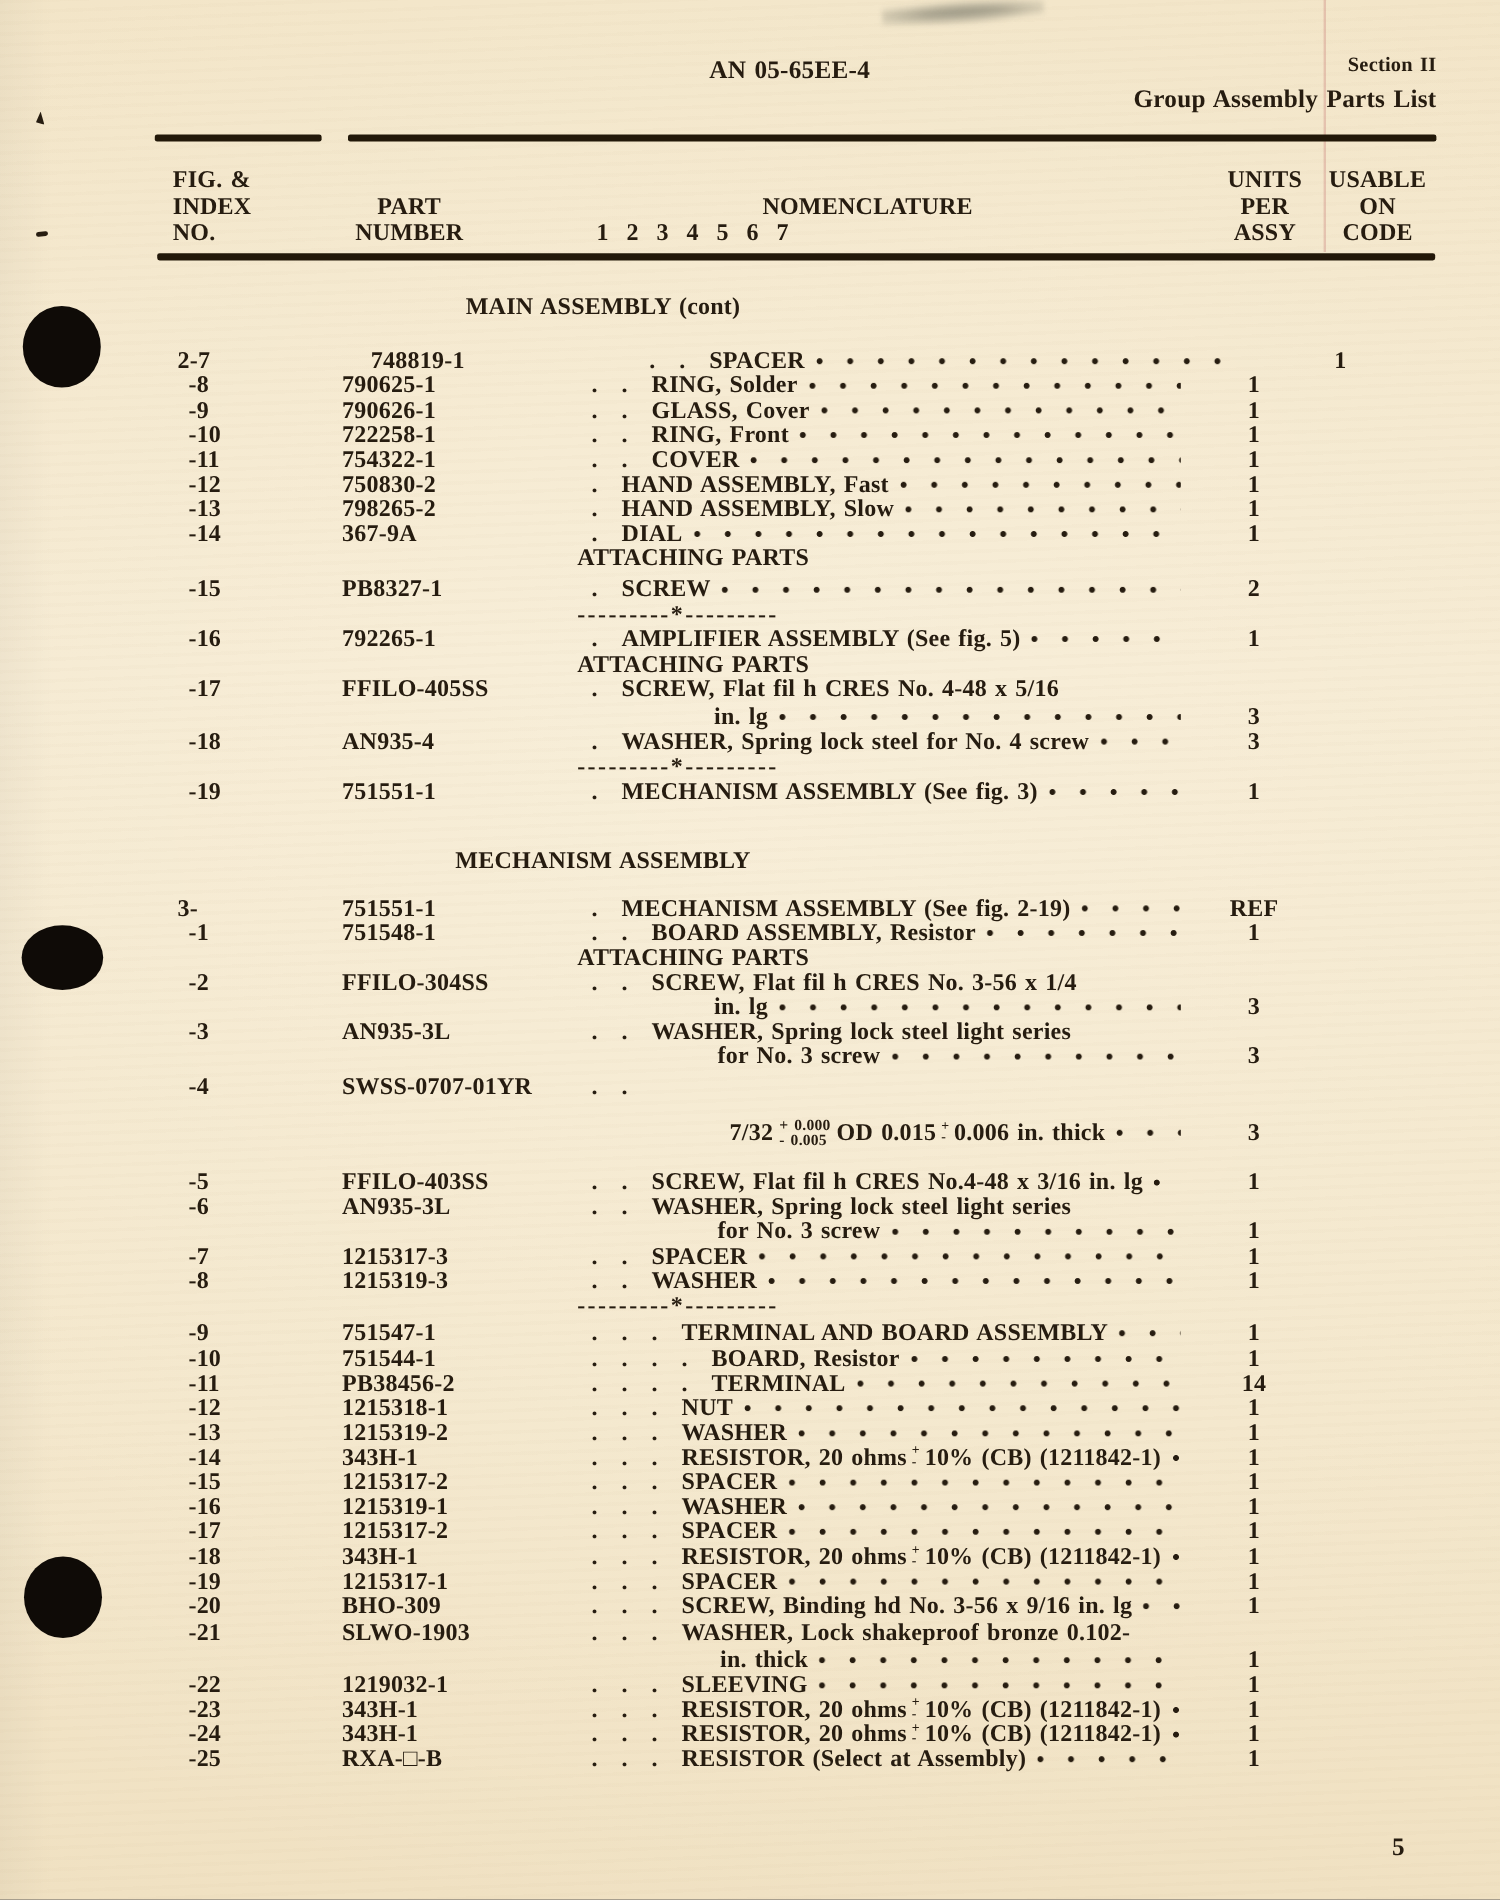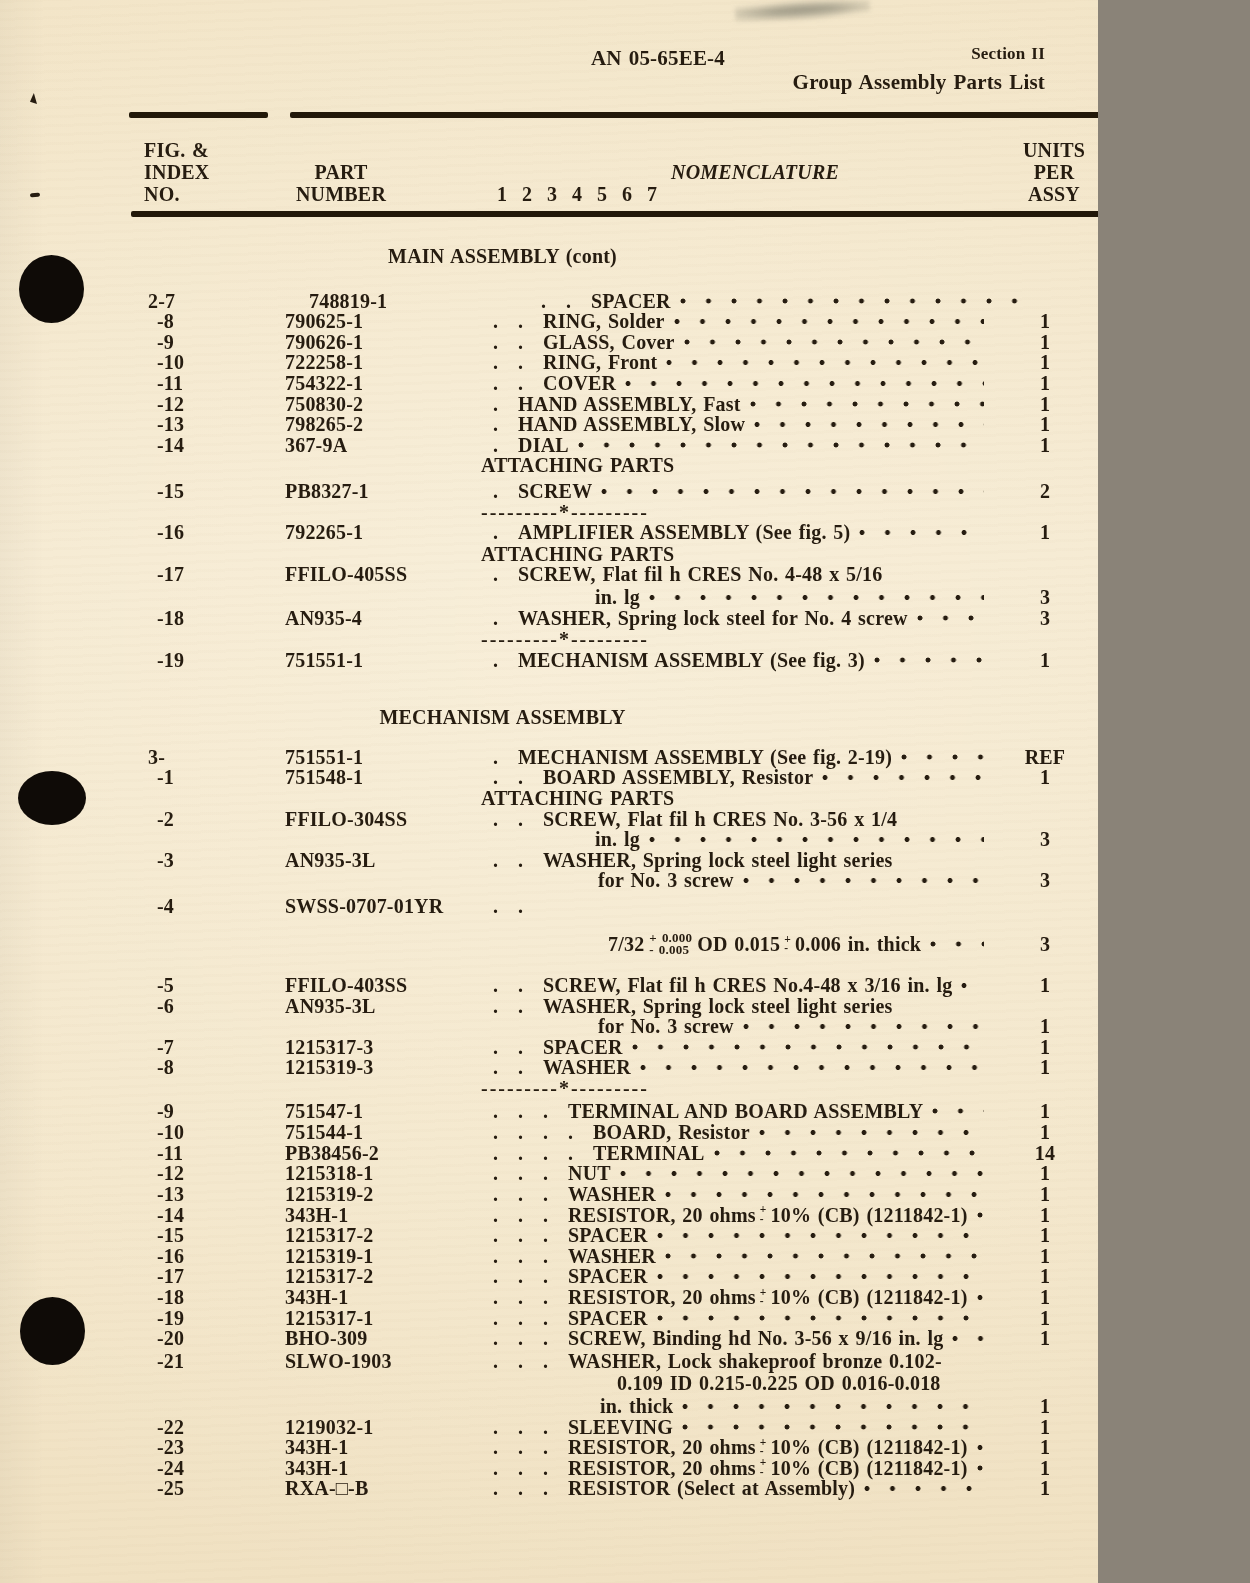--- a/index.html
+++ b/index.html
@@ -1,19 +1,19 @@
 <!DOCTYPE html>
 <html style="--ink: #261c10; --paper: #f3e6ca;"><head>
 <meta charset="utf-8">
 <style>
   :root{ --ink:#261c10; --paper:#f3e6ca; }
   *{margin:0;padding:0;box-sizing:border-box;}
   html,body{background:#8a8378;}
   .page{
-    position:relative;width:1098px;height:1583px;overflow:hidden;
+    position:relative;width:1250px;height:1583px;overflow:hidden;
     font-family:"Liberation Serif","DejaVu Serif",serif;
     font-weight:700;color:var(--ink);
     letter-spacing:.2px;word-spacing:1.5px;
     background:
       repeating-linear-gradient(178deg, rgba(150,120,80,.02) 0 3px, transparent 3px 9px),
       linear-gradient(90deg, rgba(0,0,0,.03), rgba(0,0,0,0) 45px),
       radial-gradient(120% 90% at 50% 40%, rgba(255,252,240,.28), transparent 70%),
       linear-gradient(180deg,#f2e4c6,#f5e9d0 35%,#f3e6ca 75%,#f0e1c2);
     padding-left: 20px;
   }
@@ -23,21 +23,21 @@
   .hdr-sec{right:53px;top:44px;font-size:17px;text-align:right;}
   .hdr-sub{right:53px;top:70px;font-size:21px;text-align:right;}
   .rl{position:absolute;background:#221809;height:6px;border-radius:2px;}
   .rl.r1a{left:129px;top:112px;width:139px;}
   .rl.r1b{left:290px;top:112px;width:907px;}
   .rl.r2{left:131px;top:211px;width:1065px;}
   .colh{font-size:20px;line-height:22px;}
   .colh div{white-space:nowrap;}
   .ch-fig{left:144px;top:139px;}
   .ch-part{left:285px;top:161px;width:112px;text-align:center;}
-  .ch-nom{left:610px;top:161px;width:290px;text-align:center;font-style:italic;}
+  .ch-nom{left:578px;top:161px;width:290px;text-align:center;}
   .ch-units{left:998px;top:139px;width:112px;text-align:center;}
   .ch-code{left:1093px;top:139px;width:110px;text-align:center;}
   .digits{left:497px;top:183px;font-size:20px;line-height:22px;display:flex;}
   .digits span{display:inline-block;width:25px;}
   .pageno{left:1160px;top:1527px;font-size:21px;}
   
   .hole{position:absolute;background:#0f0b07;border-radius:50%;}
   .h1{left:19px;top:255px;width:65px;height:68px;}
   .h2{left:18px;top:771px;width:68px;height:54px;}
   .h3{left:20px;top:1297px;width:65px;height:68px;}
@@ -724,29 +724,20 @@
             <span class="d">.</span>
           </span>
           <span class="ntx"><span class="tseg">WASHER, Lock shakeproof bronze 0.102-</span></span>
         </div>
         <div class="cun"></div>
         <div class="cco"></div>
       </div>
       <div class="trow" style="margin-top: 2px;">
         <div class="cix"></div>
         <div class="cpn"></div>
-        <div class="cnm" style="padding-left: 127px;">
-          <span class="ntx"><span class="tseg">0.109 ID 0.215-0.225 OD 0.016-0.018</span></span>
-        </div>
-        <div class="cun"></div>
-        <div class="cco"></div>
-      </div>
-      <div class="trow" style="margin-top: 2px;">
-        <div class="cix"></div>
-        <div class="cpn"></div>
         <div class="cnm" style="padding-left: 110px;">
           <span class="ntx"><span class="tseg">in. thick</span></span>
           <span class="ld"></span>
         </div>
         <div class="cun">1</div>
         <div class="cco"></div>
       </div>
       <div class="trow">
         <div class="cix neg">-22</div>
         <div class="cpn">1219032-1</div>

